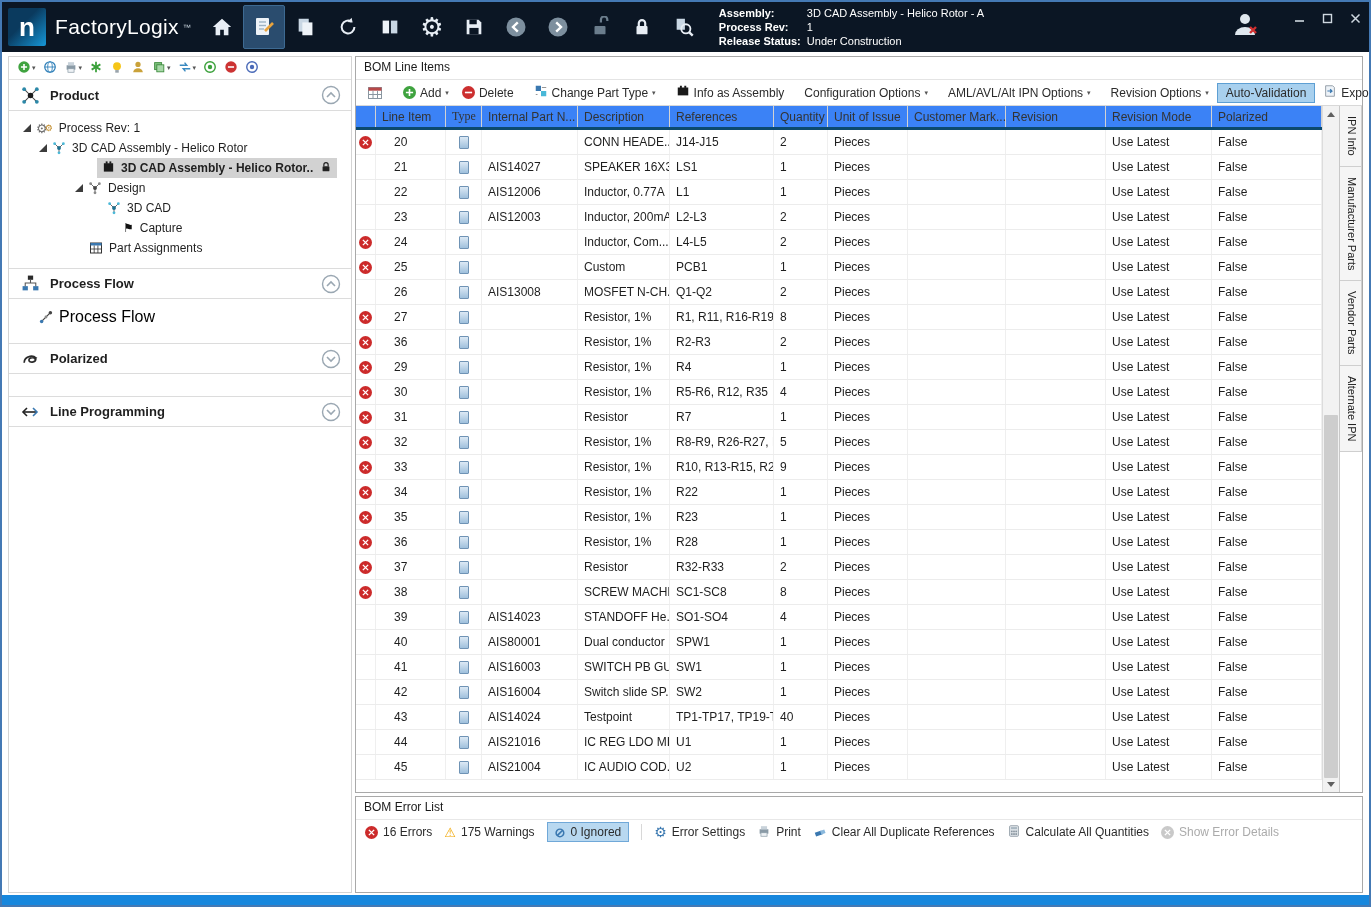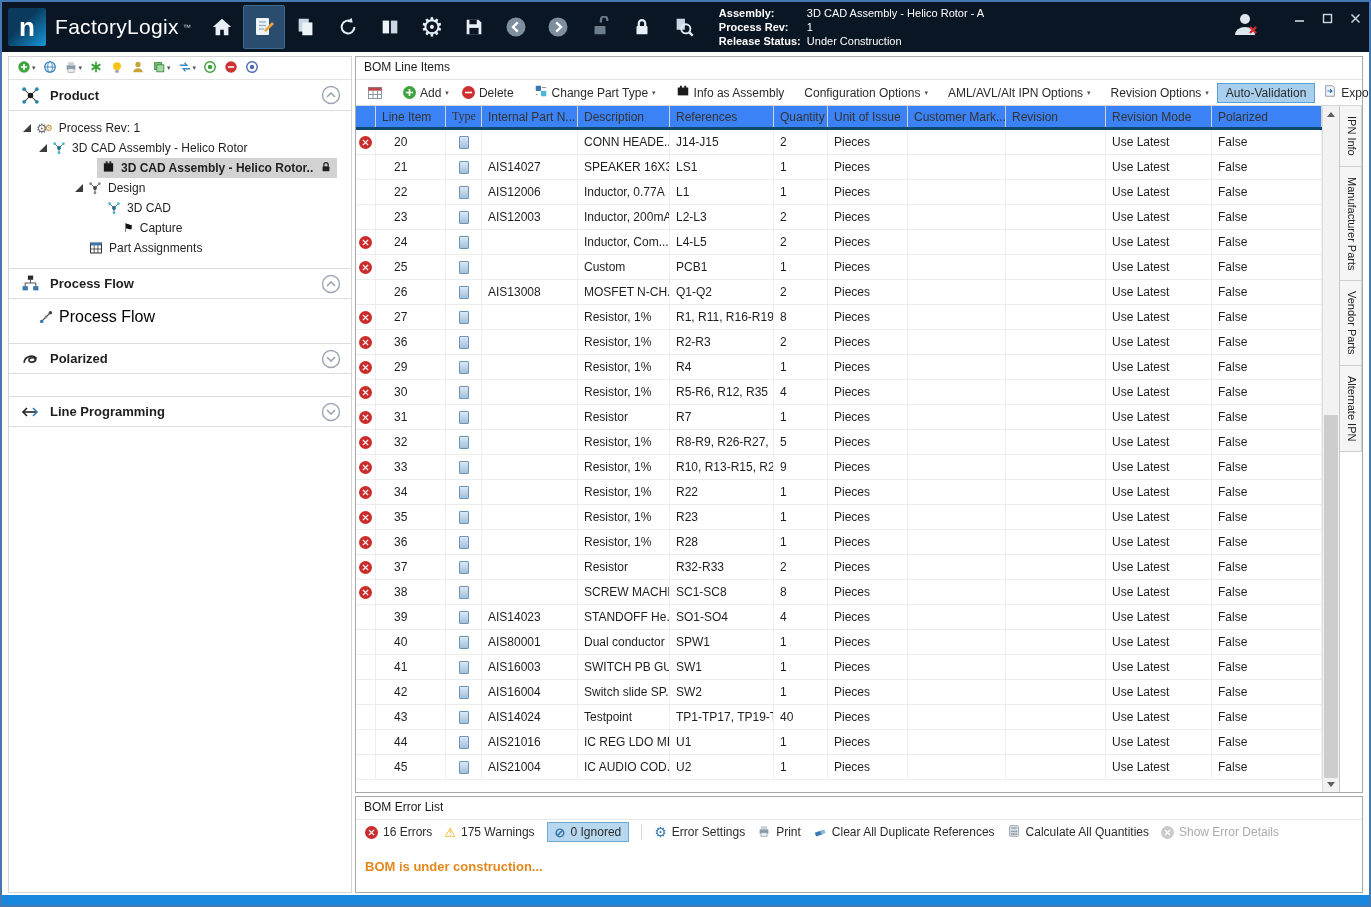--- a/index.html
+++ b/index.html
@@ -1200,19 +1200,18 @@
             </span>
           <span class="err-item disabled">
               <span class="gray-badge">
                 <svg width="7" height="7" viewBox="0 0 8 8">
                   <path d="M1 1 L7 7 M7 1 L1 7" stroke="#fff" stroke-width="1.6"></path>
                 </svg>
               </span>
               <span>Show Error Details</span>
             </span>
         </div>
-        <div class="bom-message">BOM is under construction...</div>
       </div>
     </div>
   </div>
 
   <div class="statusbar"></div>
 </div>
 
 </body></html>

